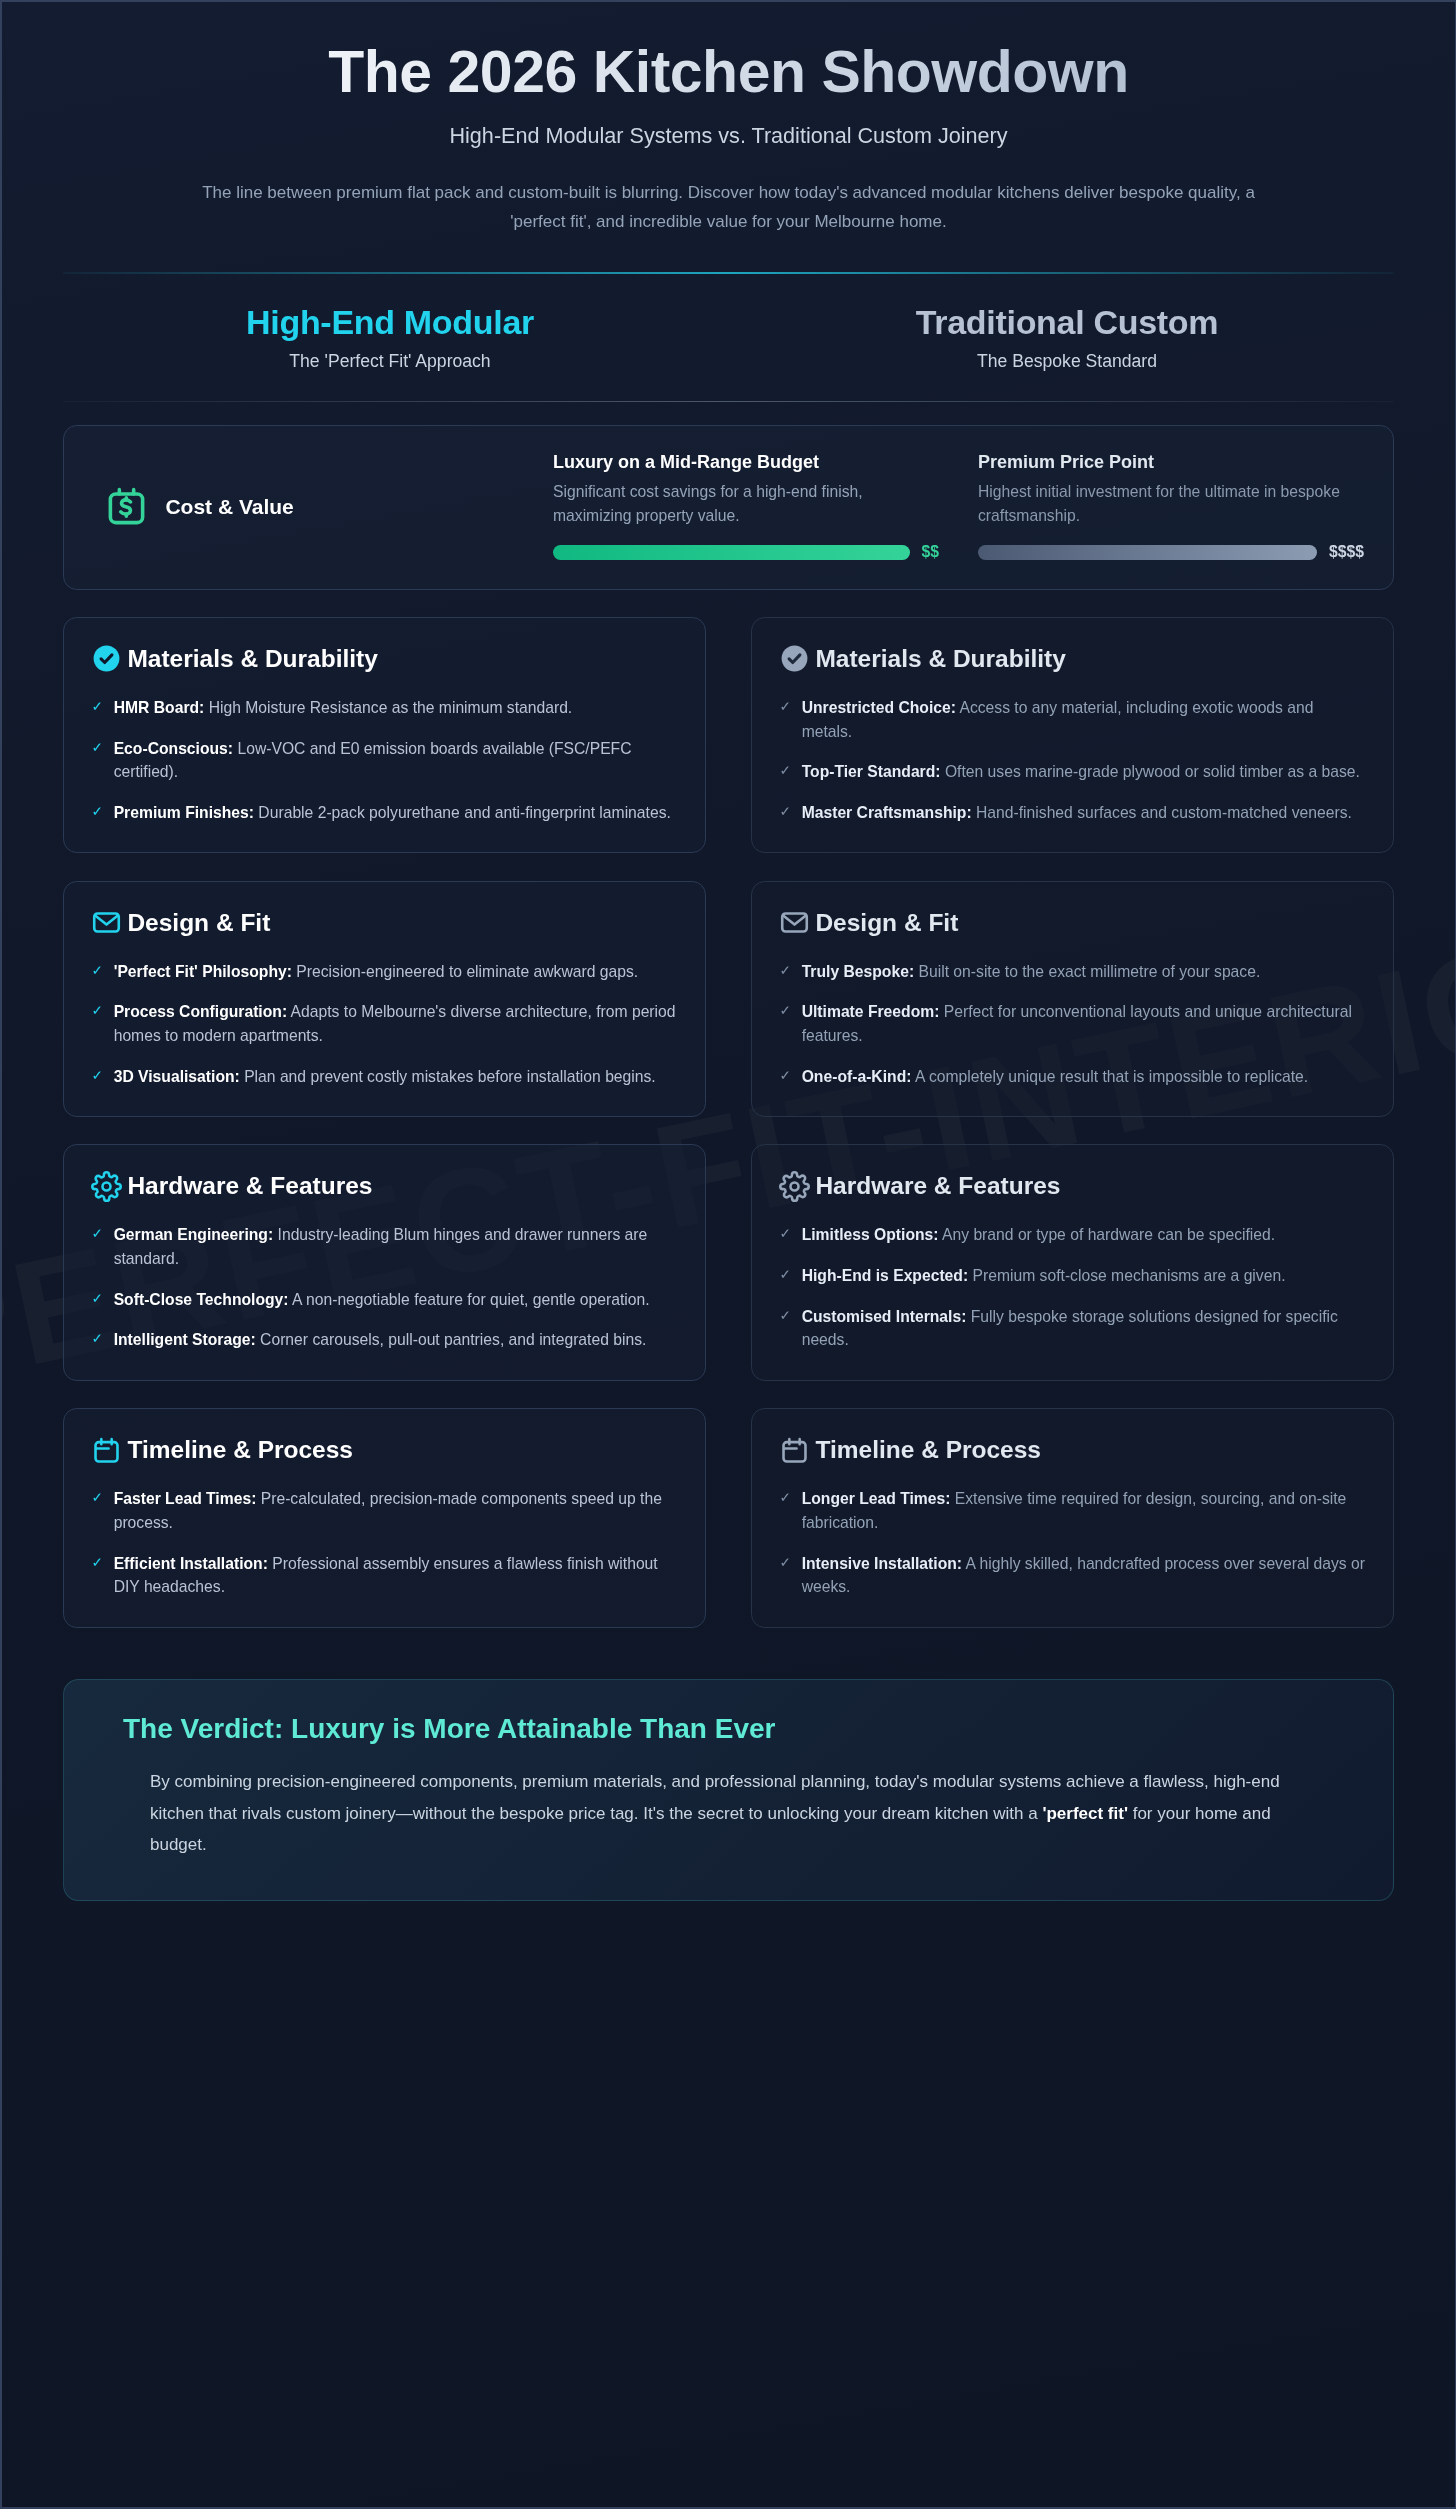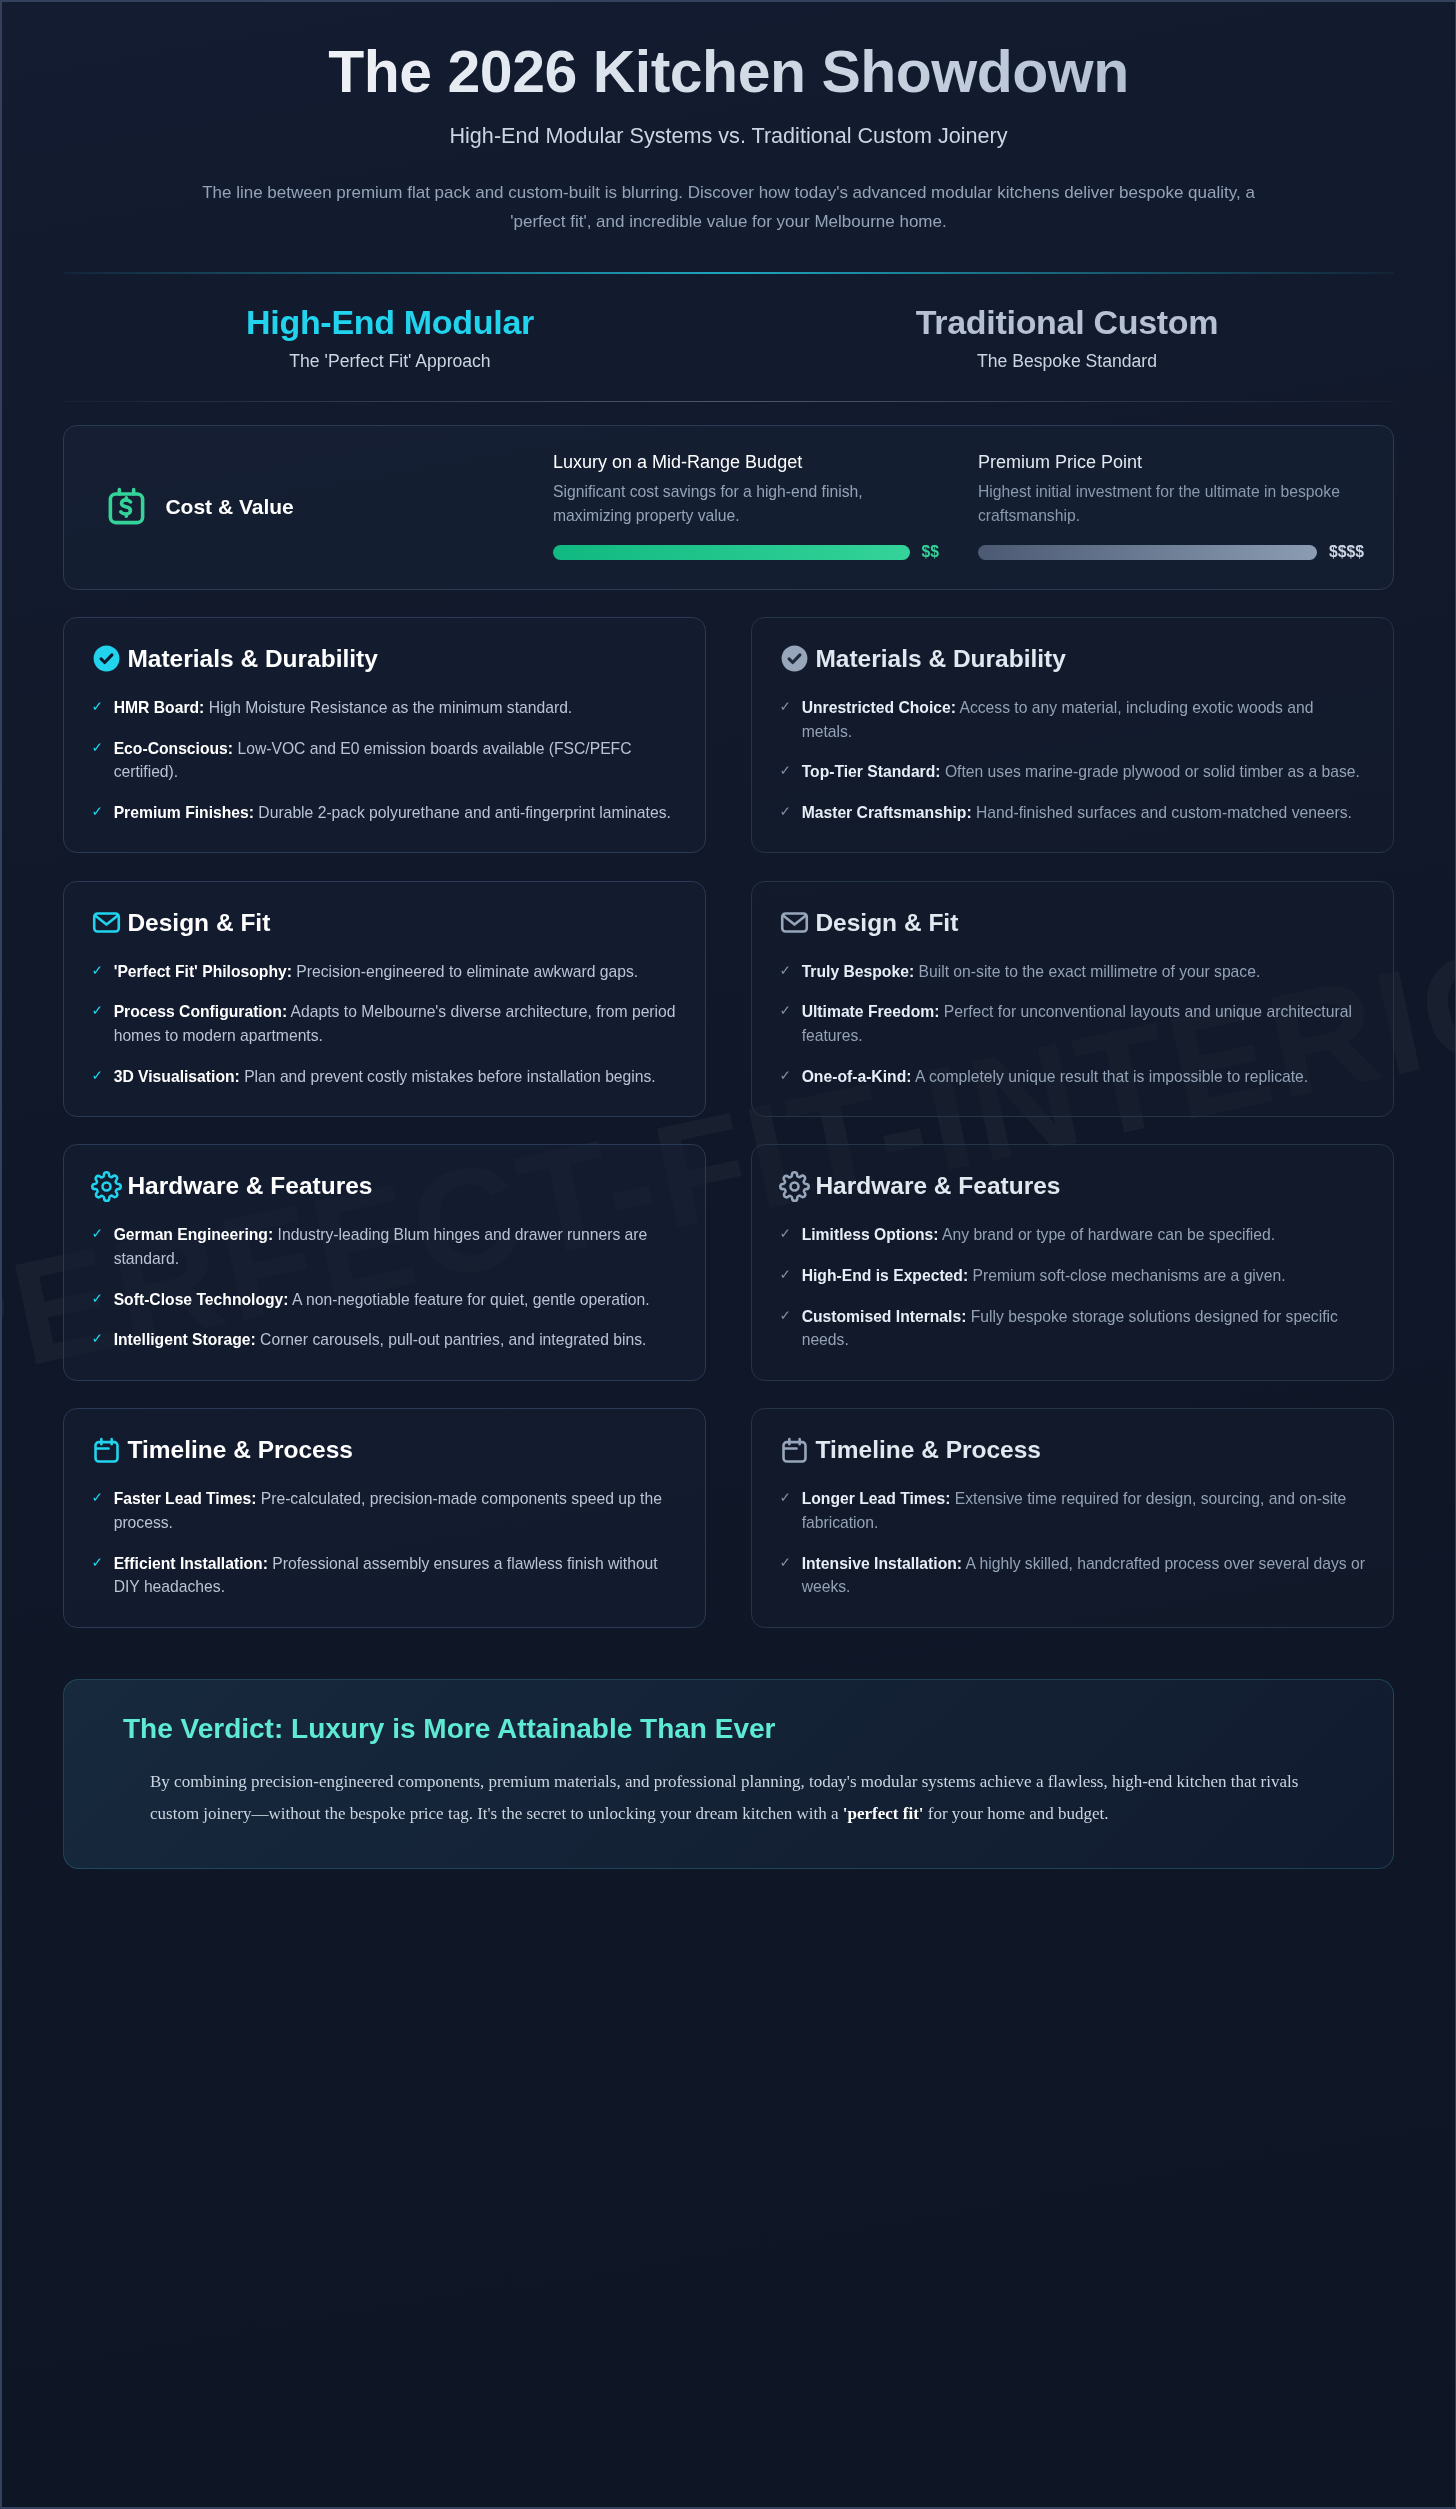--- a/index.html
+++ b/index.html
@@ -92,21 +92,21 @@
     grid-template-columns: 421px 1fr 1fr;
     align-items: center;
     gap: 0 39px;
     padding: 25.5px 29px 27.4px;
     background: rgba(23,33,54,0.6);
     border: 1px solid #2b3a55;
     border-radius: 13.7px;
   }
   .cost-label { display: flex; align-items: center; gap: 17.6px; padding-left: 11.8px; }
   .cost-label .txt { font-size: 21px; font-weight: 700; color: #ffffff; }
-  .cost-col .h { font-size: 18px; font-weight: 400; color: #ffffff; }
+  .cost-col .h { font-size: 18px; font-weight: 700; color: #ffffff; }
   .cost-col.right .h { color: #e2e8f0; }
   .cost-col .d { margin-top: 6.9px; font-size: 15.7px; line-height: 1.55; color: #94a3b8; }
   .cost-col.right .d { color: #8a99ad; }
   .barline { margin-top: 14.7px; display: flex; align-items: center; gap: 11.8px; }
   .bar { height: 14.7px; border-radius: 97px; flex: 1; }
   .bar.green { background: linear-gradient(90deg, #10b981, #34d399); }
   .bar.grey  { background: linear-gradient(90deg, #4b5a72, #8b9cb3); }
   .tag { font-size: 15.7px; font-weight: 700; }
   .tag.green { color: #34d399; }
   .tag.grey  { color: #cbd5e1; }
@@ -156,21 +156,20 @@
     text-align: left;
     background: linear-gradient(135deg, rgba(30,58,80,0.55), rgba(20,32,54,0.55));
   }
   .verdict h3 { font-size: 28px; font-weight: 700; color: #5eead4; }
   .verdict p {
     margin: 21.6px auto 0;
     max-width: 1157px;
     font-size: 17px;
     line-height: 1.85;
     color: #cbd5e1;
-    font-family: Liberation Serif, serif;
   }
   .verdict p b { color: #ffffff; font-weight: 700; }
 </style>
 </head>
 <body>
 
 <div class="page">
   <div class="watermark">PERFECT-FIT-INTERIOR.CO</div>
 
   <div class="inner">

